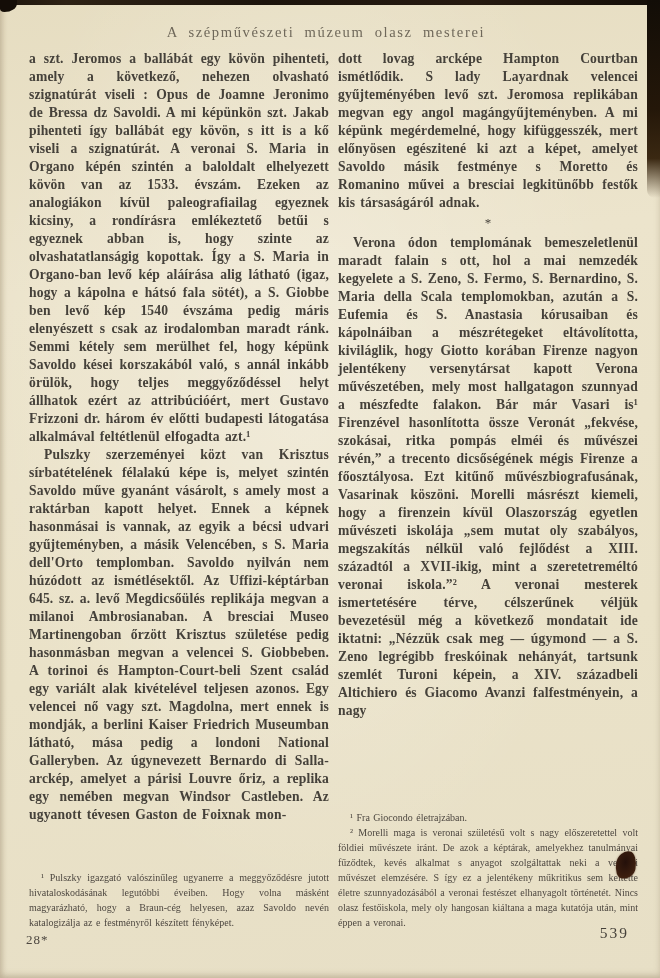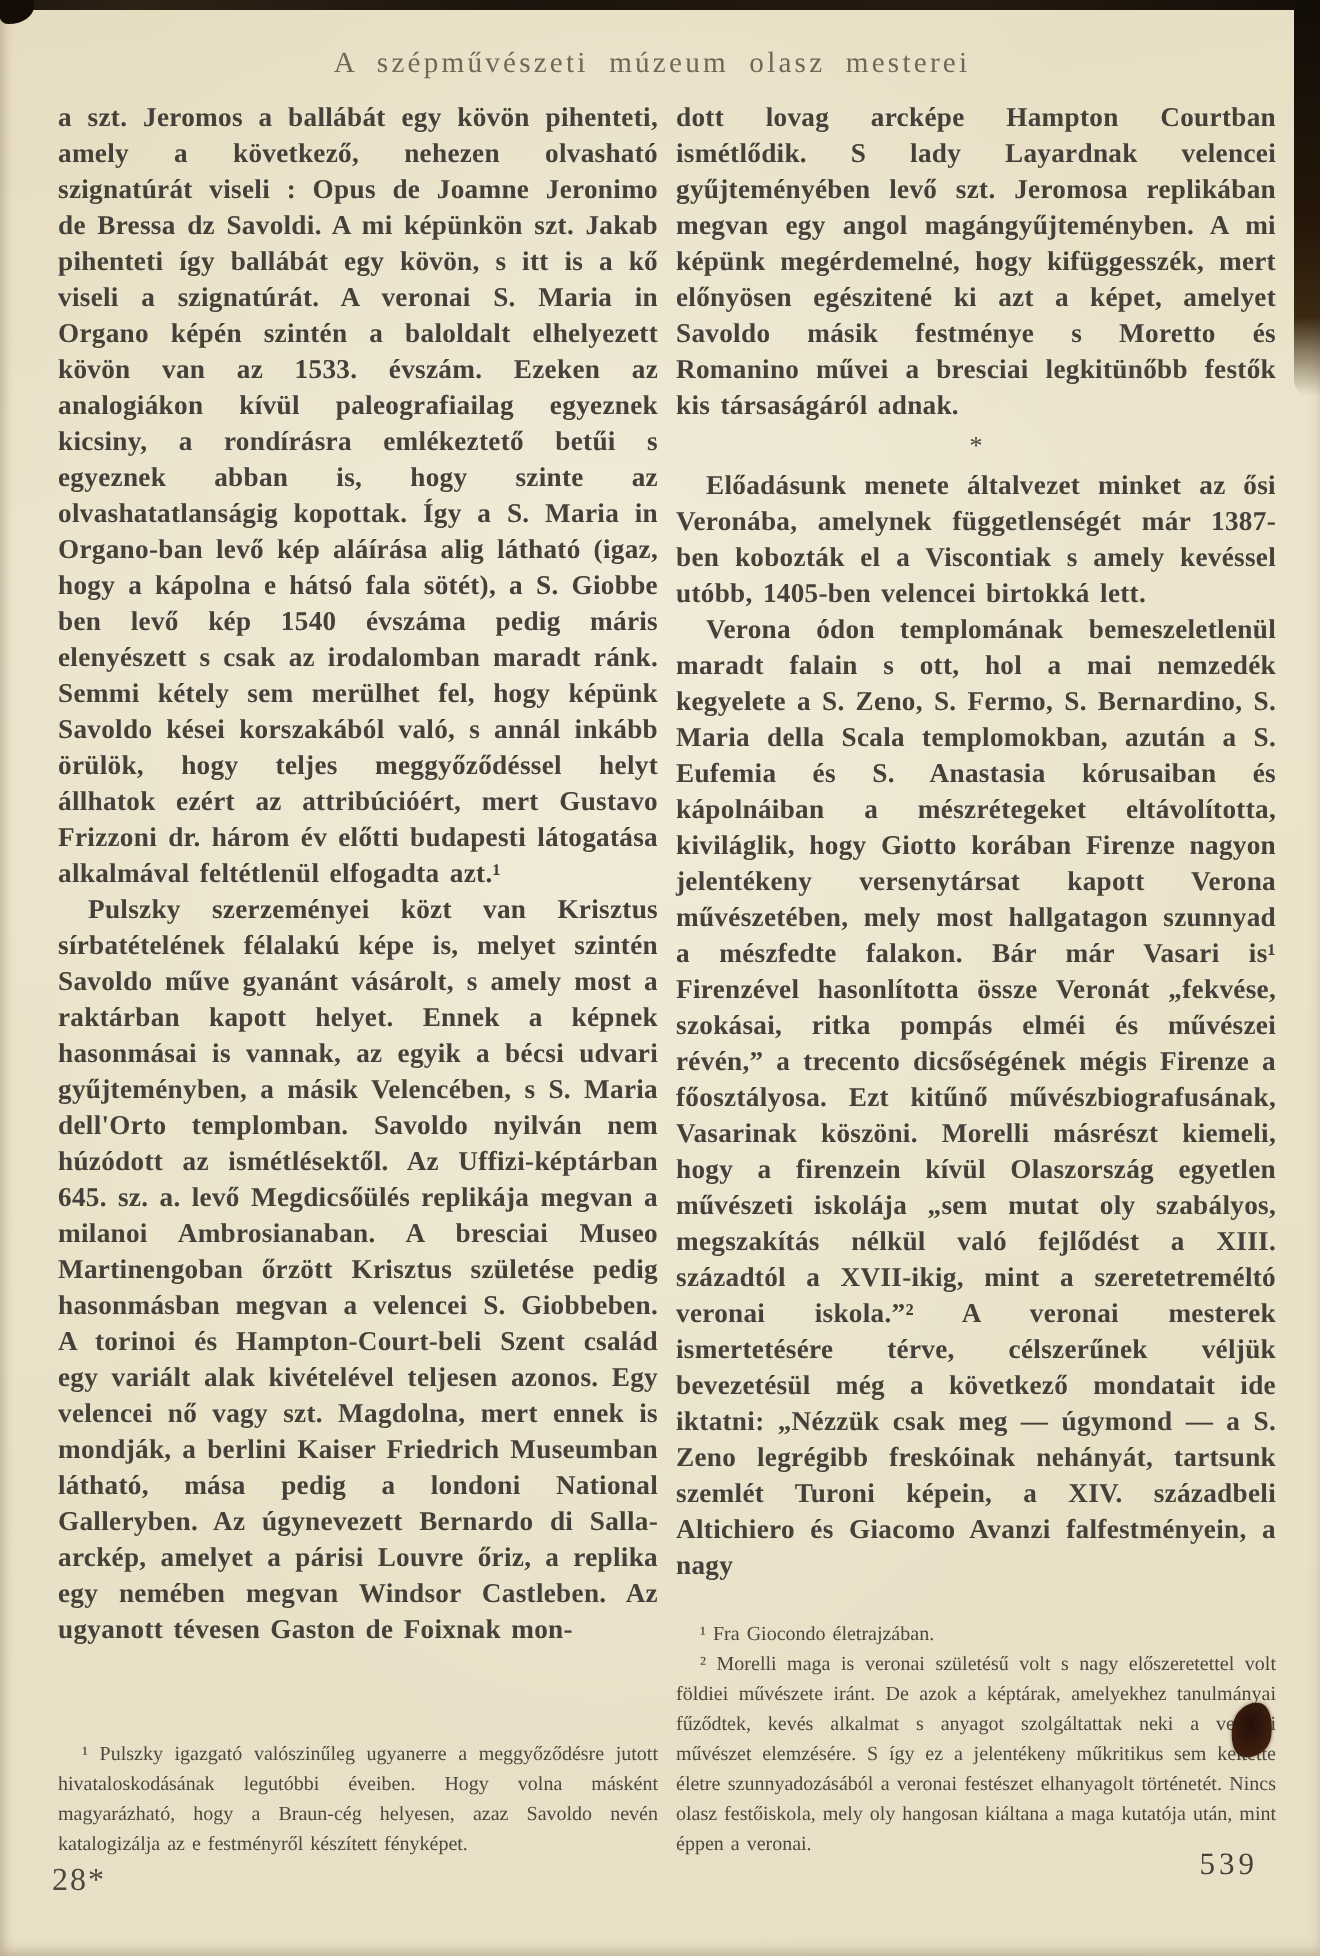--- a/index.html
+++ b/index.html
@@ -23,21 +23,21 @@
     font-size:14.6px;letter-spacing:1.6px;word-spacing:5px;color:#6f685a;}
   .columns{position:absolute;top:50px;left:29px;display:flex;gap:9px;}
   .col{width:300px;height:880px;position:relative;}
   .para{margin:0;text-align:justify;font-size:13.6px;line-height:18px;color:#45413a;
     word-spacing:1.6px;letter-spacing:0.15px;hyphens:manual;font-weight:bold;}
   .indent{text-indent:15px;}
   .sep{text-align:center;font-size:13px;line-height:16px;margin:3px 0 3px;color:#45413a;}
   .fns{position:absolute;bottom:0;left:0;right:0;}
   .fn{margin:0;text-align:justify;font-size:10px;line-height:15px;color:#4d4740;
     text-indent:12px;word-spacing:1px;}
-  .sig{position:absolute;left:26px;top:932px;font-size:16px;color:#4d4740;letter-spacing:1px;}
+  .sig{position:absolute;left:26px;top:932px;font-size:13px;color:#4d4740;letter-spacing:1px;}
   .pgnum{position:absolute;right:31px;top:924px;font-size:15.5px;color:#45413a;letter-spacing:2px;}
   .ink-blot{position:absolute;left:616px;top:851px;width:20px;height:28px;
     background:radial-gradient(ellipse at 45% 40%,#24100a 0%,#3a1d0e 60%,#51301a 100%);
     border-radius:58% 42% 62% 38% / 48% 58% 42% 52%;
     transform:rotate(10deg);box-shadow:0 0 2px rgba(58,29,14,.55);}
 </style>
 </head>
 <body>
 
 <div class="page">
@@ -54,21 +54,20 @@
       <p class="para">a szt. Jeromos a ballábát egy kövön pihenteti, amely a következő, nehezen olvasható szignatúrát viseli : Opus de Joamne Jeronimo de Bressa dz Savoldi. A mi képünkön szt. Jakab pihenteti így ballábát egy kövön, s itt is a kő viseli a szignatúrát. A veronai S. Maria in Organo képén szintén a baloldalt elhelyezett kövön van az 1533. évszám. Ezeken az analogiákon kívül paleografiailag egyeznek kicsiny, a rondírásra emlékeztető betűi s egyeznek abban is, hogy szinte az olvashatatlanságig kopottak. Így a S. Maria in Organo-ban levő kép aláírása alig látható (igaz, hogy a kápolna e hátsó fala sötét), a S. Giobbe ben levő kép 1540 évszáma pedig máris elenyészett s csak az irodalomban maradt ránk. Semmi kétely sem merülhet fel, hogy képünk Savoldo kései korszakából való, s annál inkább örülök, hogy teljes meggyőződéssel helyt állhatok ezért az attribúcióért, mert Gustavo Frizzoni dr. három év előtti budapesti látogatása alkalmával feltétlenül elfogadta azt.¹</p>
       <p class="para indent">Pulszky szerzeményei közt van Krisztus sírbatételének félalakú képe is, melyet szintén Savoldo műve gyanánt vásárolt, s amely most a raktárban kapott helyet. Ennek a képnek hasonmásai is vannak, az egyik a bécsi udvari gyűjteményben, a másik Velencében, s S. Maria dell'Orto templomban. Savoldo nyilván nem húzódott az ismétlésektől. Az Uffizi-képtárban 645. sz. a. levő Megdicsőülés replikája megvan a milanoi Ambrosianaban. A bresciai Museo Martinengoban őrzött Krisztus születése pedig hasonmásban megvan a velencei S. Giobbeben. A torinoi és Hampton-Court-beli Szent család egy variált alak kivételével teljesen azonos. Egy velencei nő vagy szt. Magdolna, mert ennek is mondják, a berlini Kaiser Friedrich Museumban látható, mása pedig a londoni National Galleryben. Az úgynevezett Bernardo di Salla-arckép, amelyet a párisi Louvre őriz, a replika egy nemében megvan Windsor Castleben. Az ugyanott tévesen Gaston de Foixnak mon-</p>
       <div class="fns">
         <p class="fn">¹ Pulszky igazgató valószinűleg ugyanerre a meggyőződésre jutott hivataloskodásának legutóbbi éveiben. Hogy volna másként magyarázható, hogy a Braun-cég helyesen, azaz Savoldo nevén katalogizálja az e festményről készített fényképet.</p>
       </div>
     </div>
 
     <div class="col">
       <p class="para">dott lovag arcképe Hampton Courtban ismétlődik. S lady Layardnak velencei gyűjteményében levő szt. Jeromosa replikában megvan egy angol magángyűjteményben. A mi képünk megérdemelné, hogy kifüggesszék, mert előnyösen egészitené ki azt a képet, amelyet Savoldo másik festménye s Moretto és Romanino művei a bresciai legkitünőbb festők kis társaságáról adnak.</p>
       <div class="sep">*</div>
-      <p class="para indent">Előadásunk menete általvezet minket az ősi Veronába, amelynek függetlenségét már 1387-ben kobozták el a Viscontiak s amely kevéssel utóbb, 1405-ben velencei birtokká lett.</p>
       <p class="para indent">Verona ódon templomának bemeszeletlenül maradt falain s ott, hol a mai nemzedék kegyelete a S. Zeno, S. Fermo, S. Bernardino, S. Maria della Scala templomokban, azután a S. Eufemia és S. Anastasia kórusaiban és kápolnáiban a mészrétegeket eltávolította, kiviláglik, hogy Giotto korában Firenze nagyon jelentékeny versenytársat kapott Verona művészetében, mely most hallgatagon szunnyad a mészfedte falakon. Bár már Vasari is¹ Firenzével hasonlította össze Veronát „fekvése, szokásai, ritka pompás elméi és művészei révén,” a trecento dicsőségének mégis Firenze a főosztályosa. Ezt kitűnő művészbiografusának, Vasarinak köszöni. Morelli másrészt kiemeli, hogy a firenzein kívül Olaszország egyetlen művészeti iskolája „sem mutat oly szabályos, megszakítás nélkül való fejlődést a XIII. századtól a XVII-ikig, mint a szeretetreméltó veronai iskola.”² A veronai mesterek ismertetésére térve, célszerűnek véljük bevezetésül még a következő mondatait ide iktatni: „Nézzük csak meg — úgymond — a S. Zeno legrégibb freskóinak nehányát, tartsunk szemlét Turoni képein, a XIV. századbeli Altichiero és Giacomo Avanzi falfestményein, a nagy</p>
       <div class="fns">
         <p class="fn">¹ Fra Giocondo életrajzában.</p>
         <p class="fn">² Morelli maga is veronai születésű volt s nagy előszeretettel volt földiei művészete iránt. De azok a képtárak, amelyekhez tanulmányai fűződtek, kevés alkalmat s anyagot szolgáltattak neki a veronai művészet elemzésére. S így ez a jelentékeny műkritikus sem keltette életre szunnyadozásából a veronai festészet elhanyagolt történetét. Nincs olasz festőiskola, mely oly hangosan kiáltana a maga kutatója után, mint éppen a veronai.</p>
       </div>
     </div>
 
   </div>
 
   <div class="sig">28*</div>

